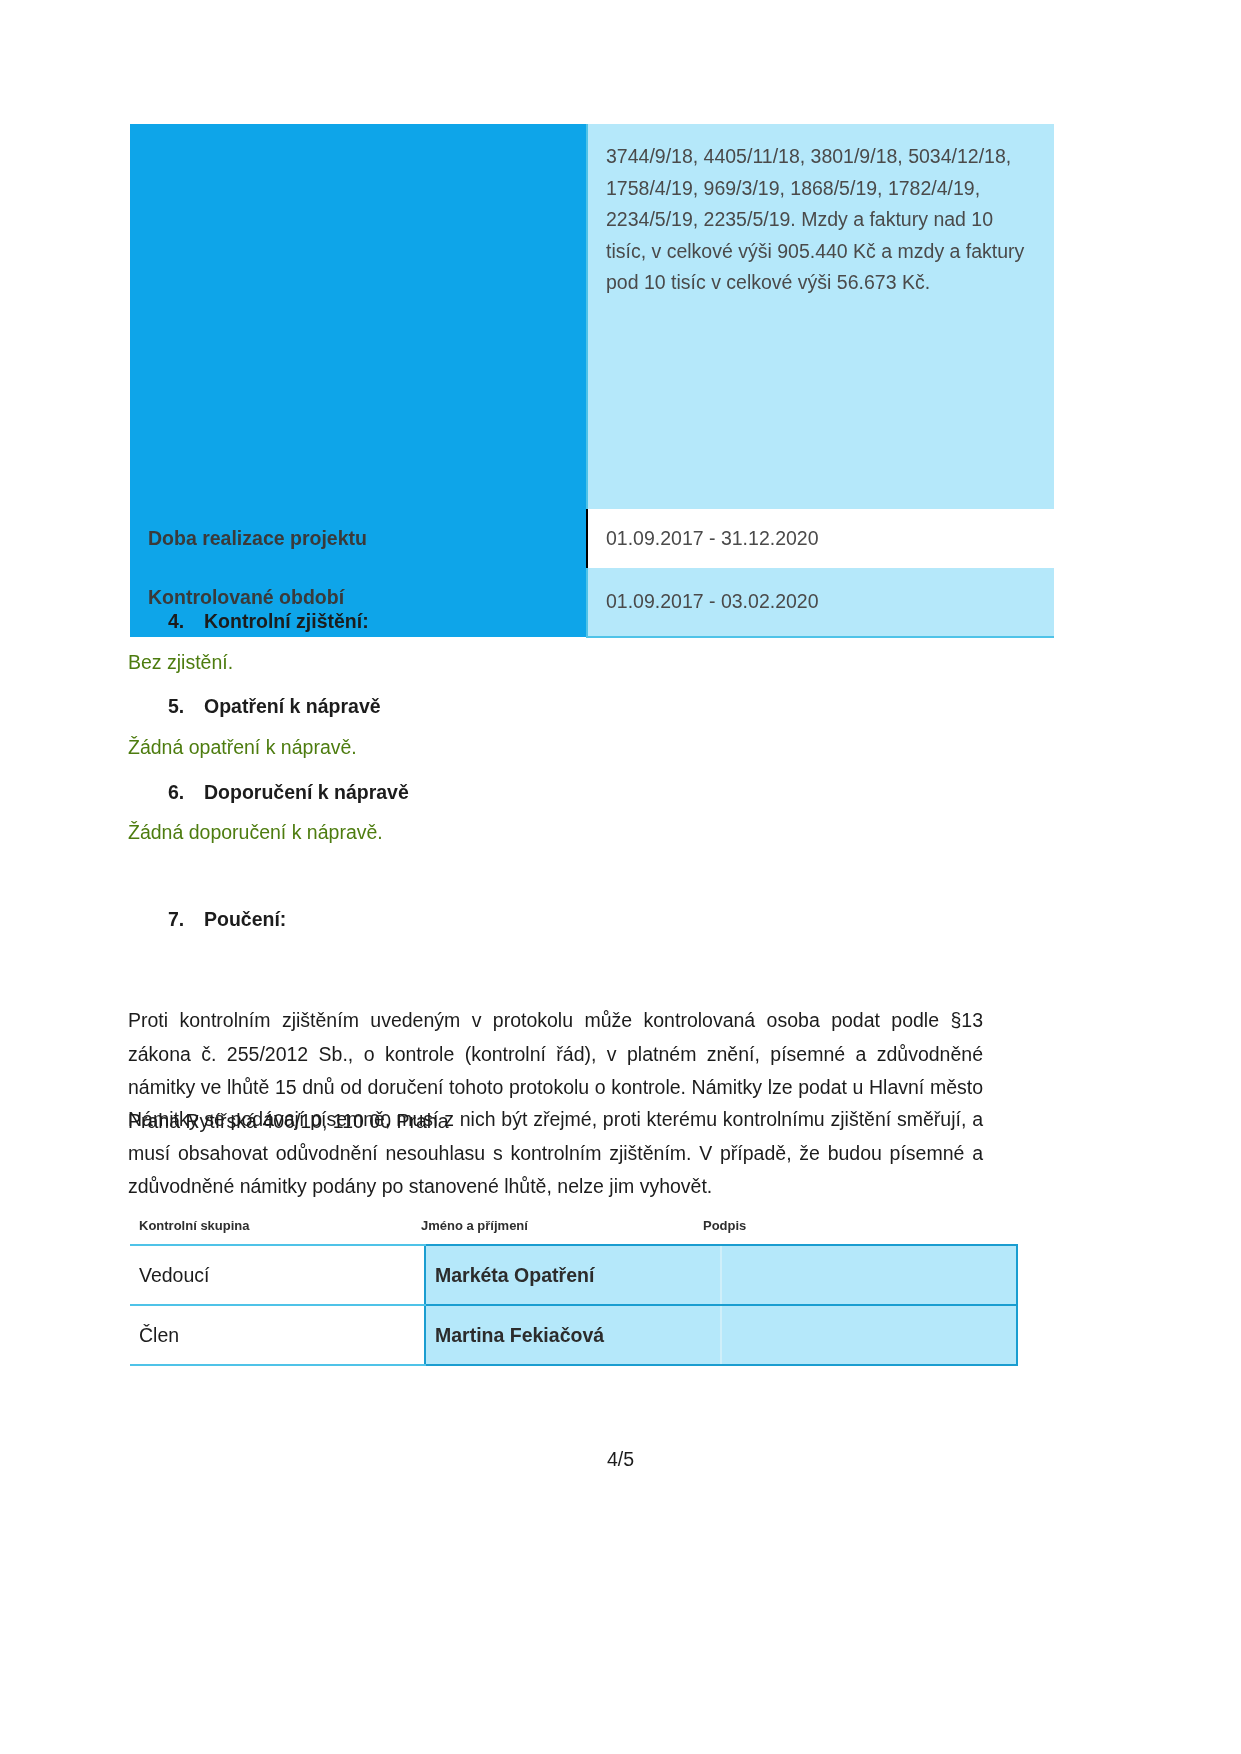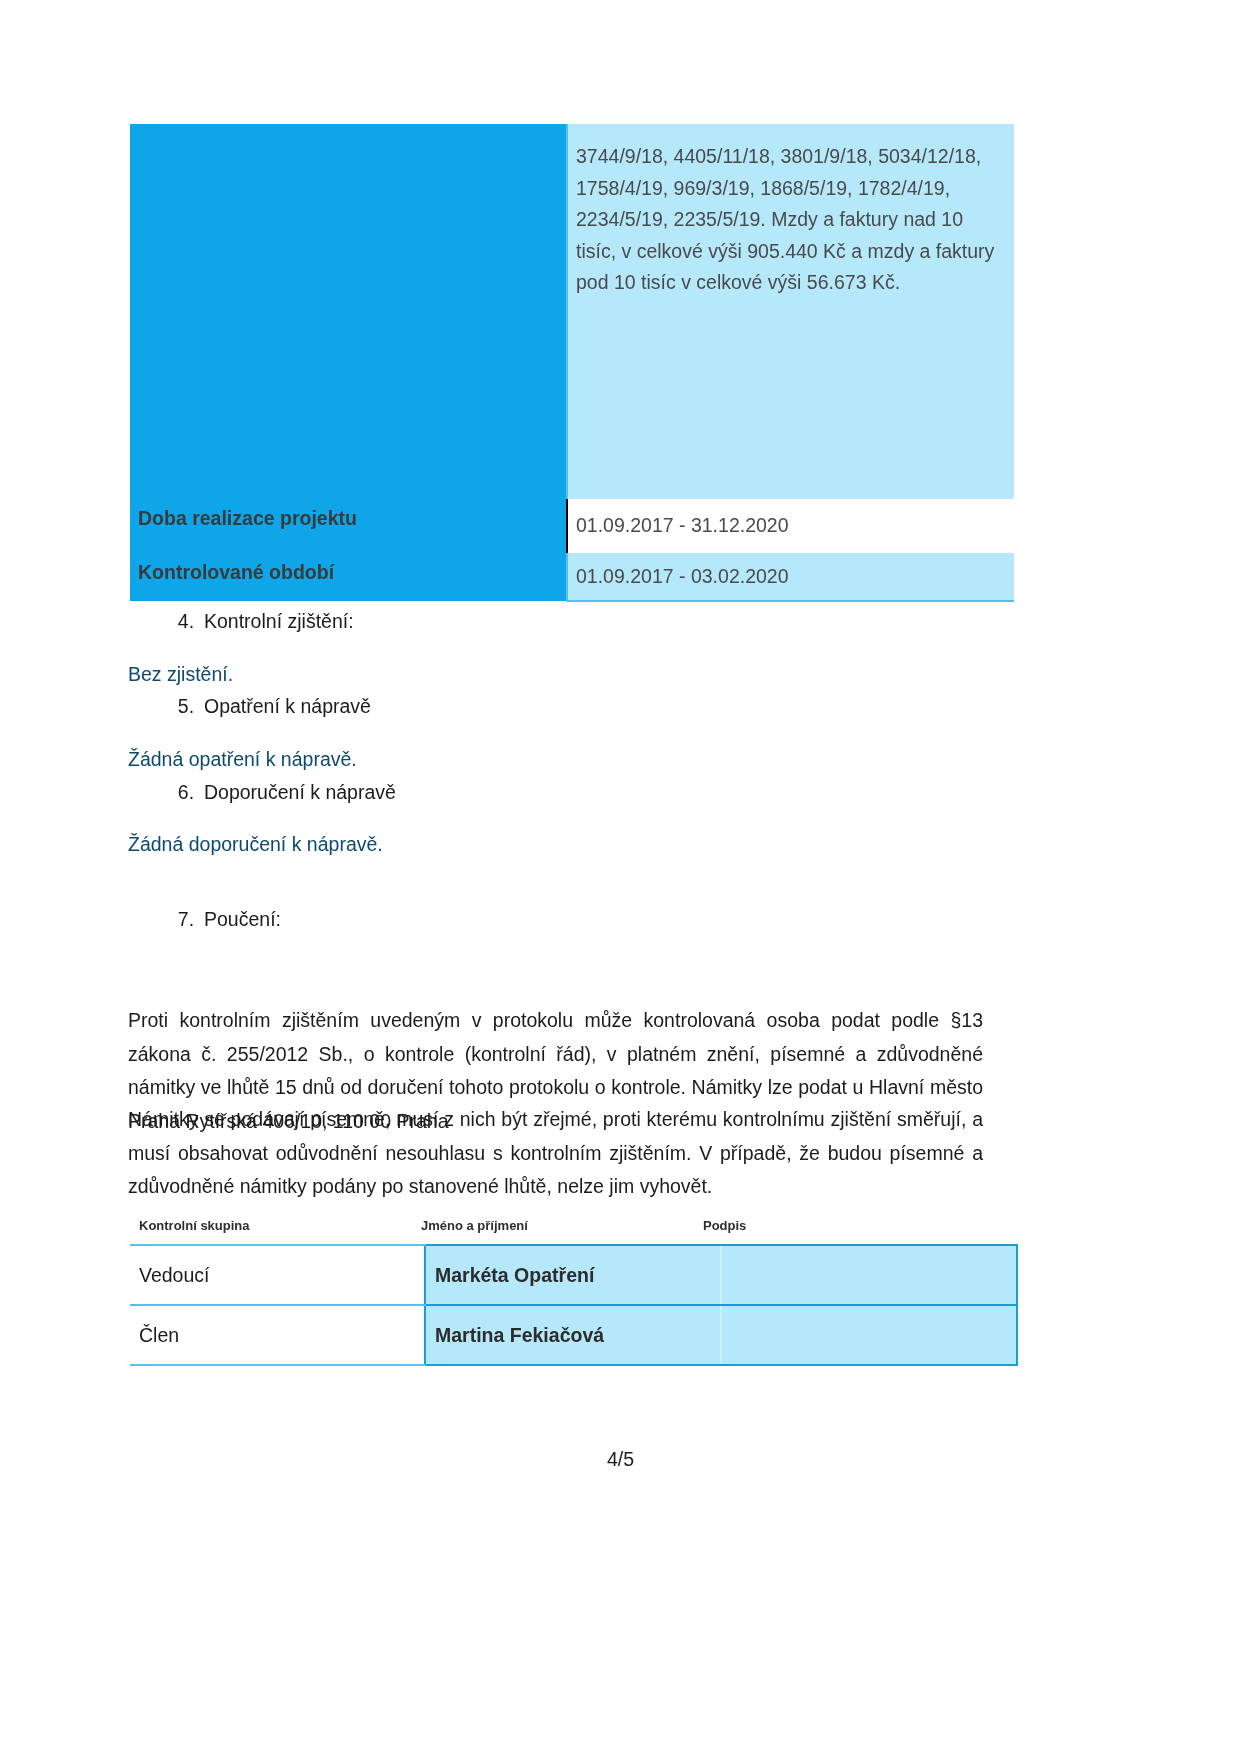--- a/index.html
+++ b/index.html
@@ -23,21 +23,21 @@
   .info-table {
     position: absolute;
     left: 130px;
     top: 124px;
     width: 850px;
     border-collapse: collapse;
     table-layout: fixed;
   }
   .info-table td {
     vertical-align: top;
-    padding: 8px;
+    padding: 18px;
   }
   .col-label { width: 420px; }
   .col-value { width: 430px; }
 
   .label-cell {
     font-weight: bold;
     font-size: 19.5px;
     color: #3a3a3a;
     padding: 13px 0 13px 14px;
     vertical-align: middle;
@@ -65,35 +65,33 @@
     padding-top: 17px;
   }
   .value-cell.last {
     border-bottom: 2px solid #4fc3e8;
   }
 
   
   .sec-head {
     position: absolute;
     left: 168px;
-    font-weight: normal;
+    font-weight: bold;
     font-size: 19.5px;
     color: #1c1c1c;
     white-space: nowrap;
-    text-align: center;
   }
   .sec-head .num { display: inline-block; width: 36px; }
 
   .body-line {
     position: absolute;
     left: 128px;
     font-size: 19.5px;
-    color: #0c4a6e;
+    color: #4d7c0f;
     white-space: nowrap;
-    margin-top: 12px;
   }
 
   .para {
     position: absolute;
     left: 128px;
     width: 855px;
     font-size: 19.5px;
     line-height: 1.72;
     color: #1c1c1c;
     text-align: justify;

